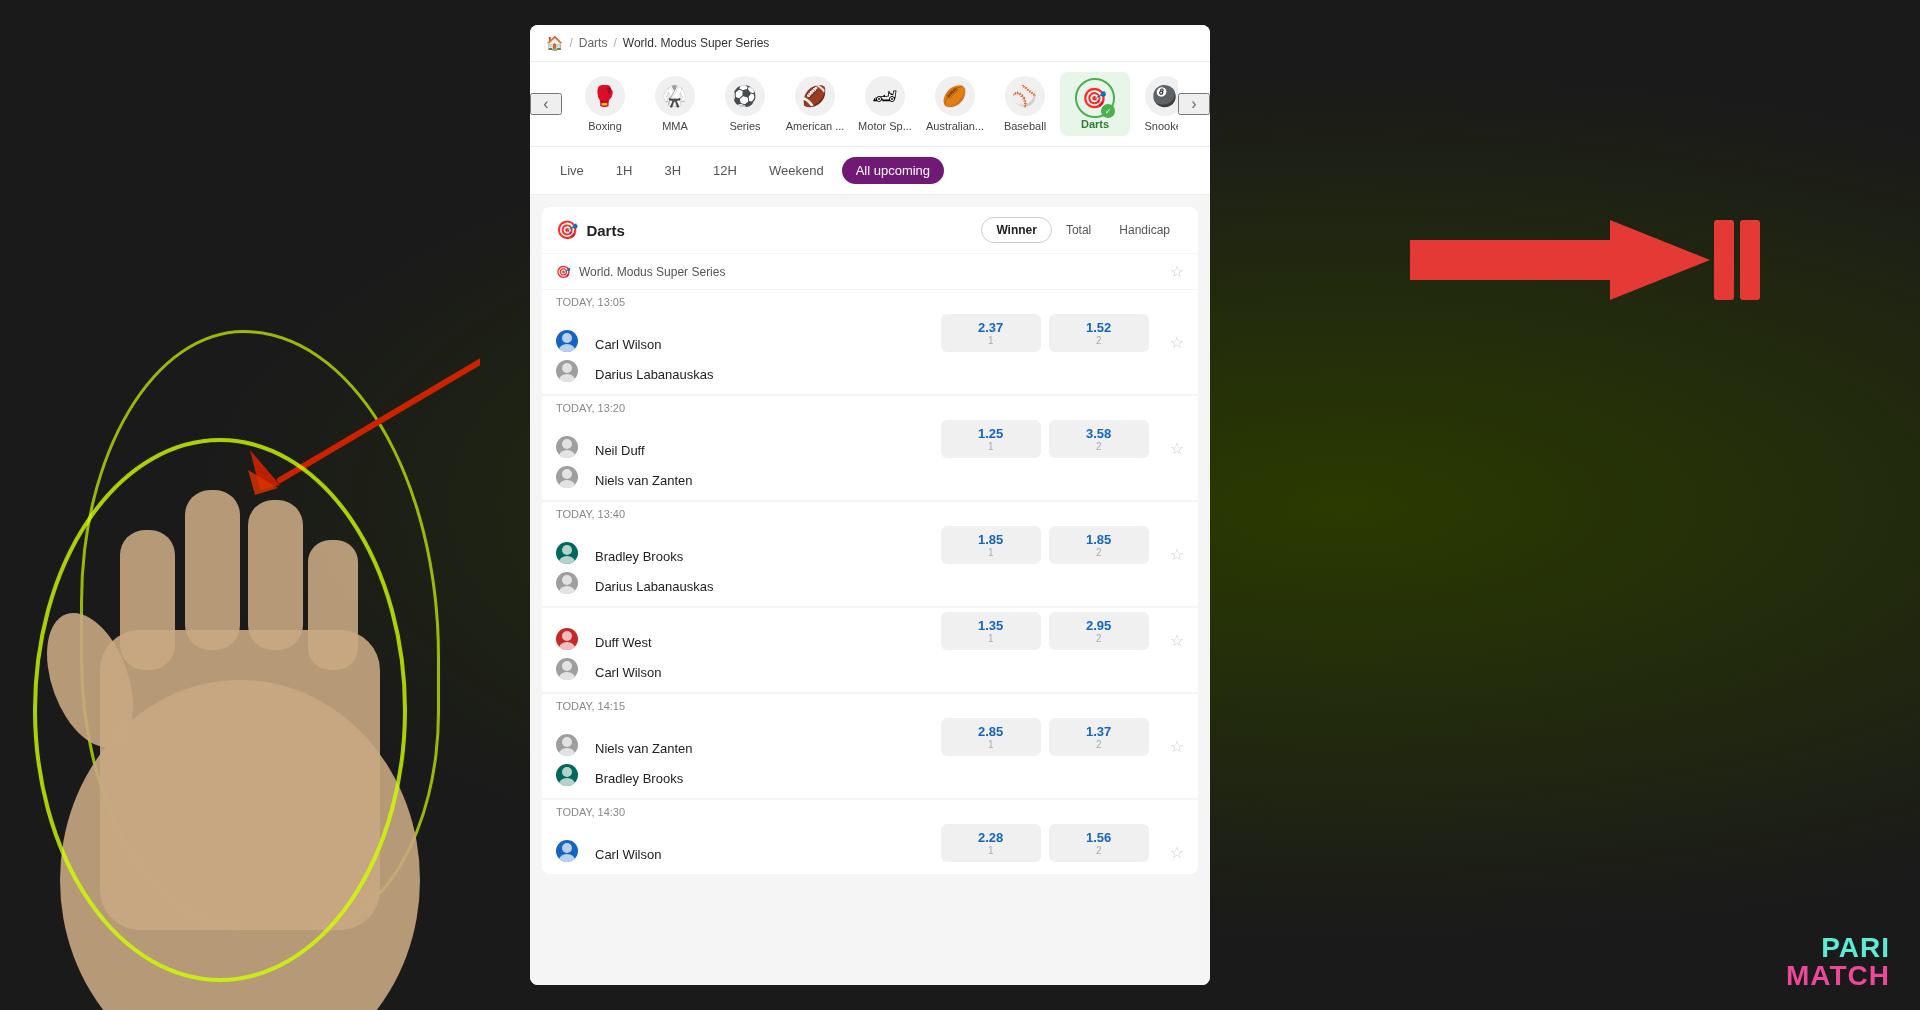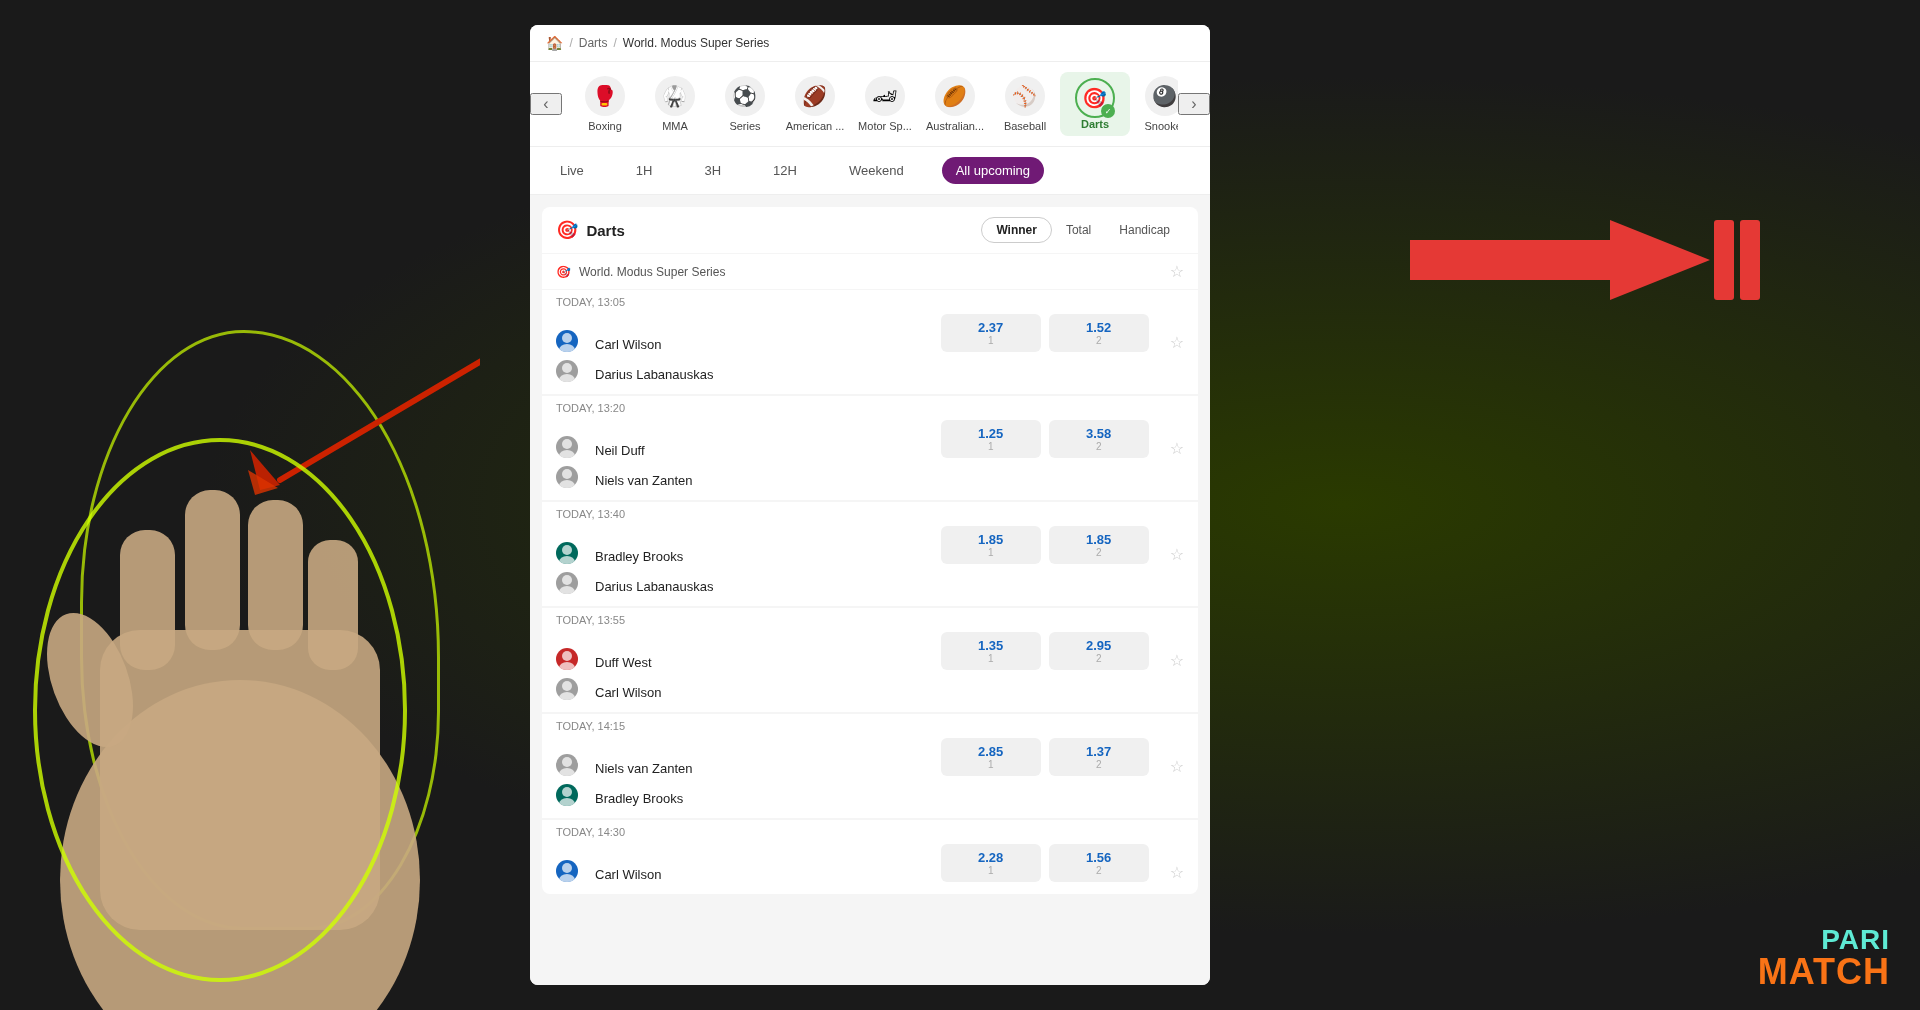--- a/index.html
+++ b/index.html
@@ -108,21 +108,21 @@
     .sport-item.active .sport-label {
       color: #2e7d32;
       font-weight: 600;
     }
 
     
     .time-filters {
       background: #fff;
       padding: 10px 16px;
       display: flex;
-      gap: 24px;
+      gap: 4px;
       align-items: center;
       border-bottom: 1px solid #eee;
     }
     .time-btn {
       padding: 6px 14px;
       border-radius: 20px;
       border: none;
       background: transparent;
       font-size: 13px;
       color: #555;
@@ -305,23 +305,23 @@
       align-items: flex-end;
     }
     .logo-pari {
       font-size: 28px;
       font-weight: 900;
       color: #5eead4;
       letter-spacing: 1px;
       line-height: 1;
     }
     .logo-match {
-      font-size: 36px;
+      font-size: 28px;
       font-weight: 900;
-      color: #f97316;
+      color: #ec4899;
       letter-spacing: 1px;
       line-height: 1;
     }
 
     
     .hand-illustration {
       position: absolute;
       left: 0;
       bottom: 0;
       width: 480px;
@@ -606,21 +606,20 @@
                 <circle cx="11" cy="8" r="5" fill="#fff" opacity="0.7"></circle>
                 <ellipse cx="11" cy="20" rx="8" ry="6" fill="#fff" opacity="0.7"></ellipse>
               </svg>
           </div>
           <span class="player-name">Darius Labanauskas</span>
         </div>
       </div>
     </div>
 
     <div class="match-block">
-      <div class="match-time">Today, 13:55</div>
       <div class="match-rows">
         <div class="match-row">
           <div class="player-avatar avatar-red">
             <svg width="22" height="22" viewBox="0 0 22 22">
                 <circle cx="11" cy="8" r="5" fill="#fff" opacity="0.7"></circle>
                 <ellipse cx="11" cy="20" rx="8" ry="6" fill="#fff" opacity="0.7"></ellipse>
               </svg>
           </div>
           <span class="player-name">Duff West</span>
           <div class="odds-container">

